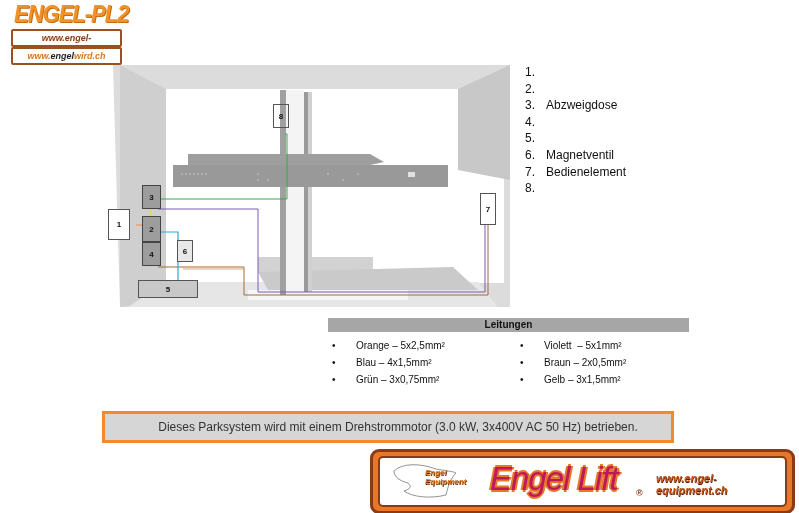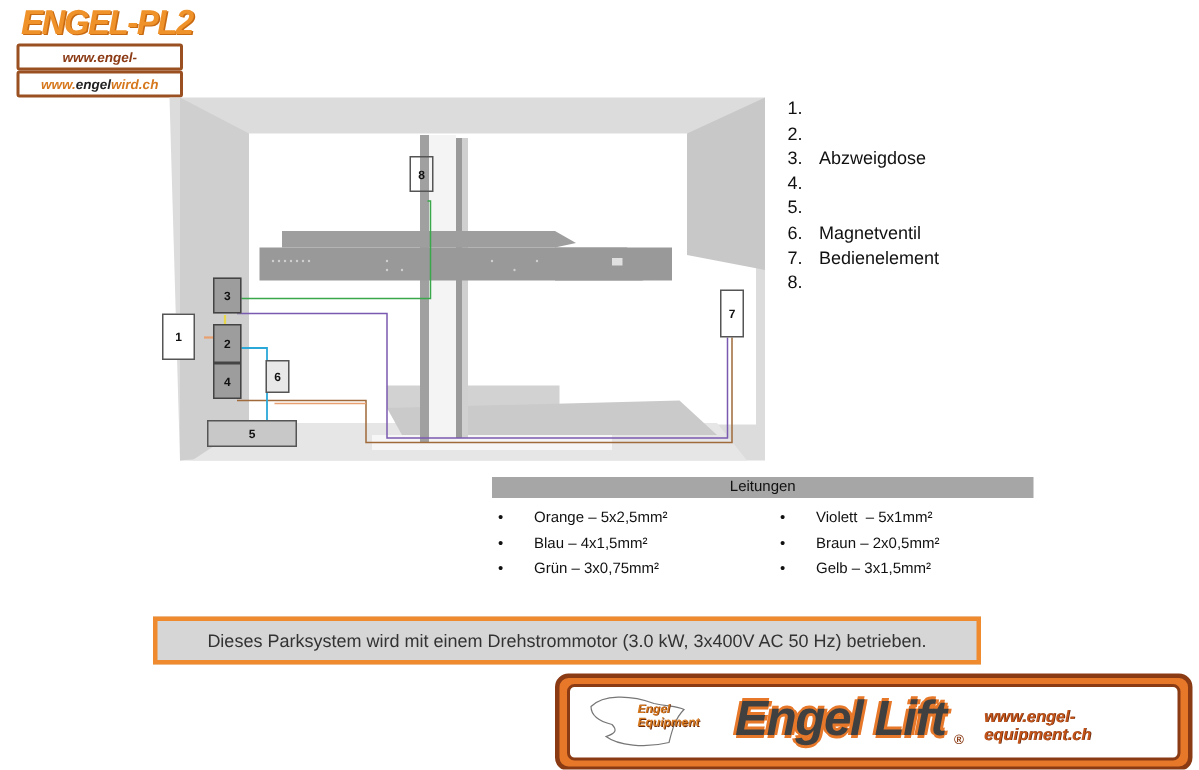--- a/index.html
+++ b/index.html
@@ -16,33 +16,33 @@
   
   .diagram { left:108px; top:62px; width:410px; height:250px; }
   .lbox { position:absolute; background:#fff; border:1px solid #555; font-size:8px; font-weight:bold; color:#111; display:flex; align-items:center; justify-content:center; }
   .gbox { position:absolute; background:#9d9d9d; border:1px solid #444; font-size:8px; font-weight:bold; color:#111; display:flex; align-items:center; justify-content:center; }
 
   
   .list { left:525px; top:64px; width:190px; font-size:12px; color:#111; line-height:16.6px; margin:0; padding:0; list-style:none; }
   .list li { display:flex; }
   .list .num { width:21px; flex:none; }
 
-  .leitungen-head { left:328px; top:318px; width:361px; height:14px; background:#a6a6a6; font-weight:normal; font-size:10px; text-align:center; line-height:14px; color:#111; }
+  .leitungen-head { left:328px; top:318px; width:361px; height:14px; background:#a6a6a6; font-weight:bold; font-size:10px; text-align:center; line-height:14px; color:#111; }
   .cable-col { top:337px; font-size:10px; color:#111; line-height:17px; }
   .cable-col .row { display:flex; }
   .cable-col .bullet { width:24px; flex:none; padding-left:4px; }
 
-  .notice { left:102px; top:411px; width:546px; height:26px; background:#d6d6d6; border:3px solid #ef8a2f; font-size:12px; color:#333; text-align:center; line-height:26px; }
+  .notice { left:102px; top:411px; width:546px; height:26px; background:#d6d6d6; border:3px solid #ef8a2f; font-size:12px; color:#333; text-align:center; line-height:26px;padding-left:20px; }
 
   
   .brand { left:370px; top:449px; width:419px; height:59px; border:3px solid #8a3b14; border-radius:9px; background:#e7782a; }
   .brand-inner { position:absolute; left:5px; top:4px; right:5px; bottom:4px; background:#fff; border:2px solid #8a3b14; border-radius:5px; }
   .brand-wing { position:absolute; left:10px; top:3px; width:70px; height:40px; }
   .brand-small { position:absolute; left:45px; top:10px; font-weight:bold; font-style:italic; font-size:8px; color:#d6781e; line-height:9px; text-shadow:0.5px 0.5px 0 #6a2a0a; }
-  .brand-main { position:absolute; left:110px; top:2px; font-weight:bold; font-style:italic; font-size:33px; color:#404040; letter-spacing:-1px; text-shadow: 2px 0 0 #e7782a, -2px 0 0 #e7782a, 0 2px 0 #e7782a, 0 -2px 0 #e7782a; }
+  .brand-main { position:absolute; left:110px; top:2px; font-weight:normal; font-style:italic; font-size:33px; color:#be185d; letter-spacing:-1px; text-shadow: 2px 0 0 #e7782a, -2px 0 0 #e7782a, 0 2px 0 #e7782a, 0 -2px 0 #e7782a; }
   .brand-reg { position:absolute; left:256px; top:30px; font-size:9px; color:#8a3b14; font-weight:bold; }
   .brand-url { position:absolute; left:276px; top:14px; font-weight:bold; font-style:italic; font-size:11px; color:#c2541a; text-shadow:0.5px 0.5px 0 #5a1f08; }
 </style>
 </head>
 <body>
 
 <div class="abs logo-title">ENGEL-PL2</div>
 <div class="abs logo-box logo-box1">www.engel-equipment.ch</div>
 <div class="abs logo-box logo-box2"><span>www.</span><b>engel</b><span>wird.ch</span></div>
 

